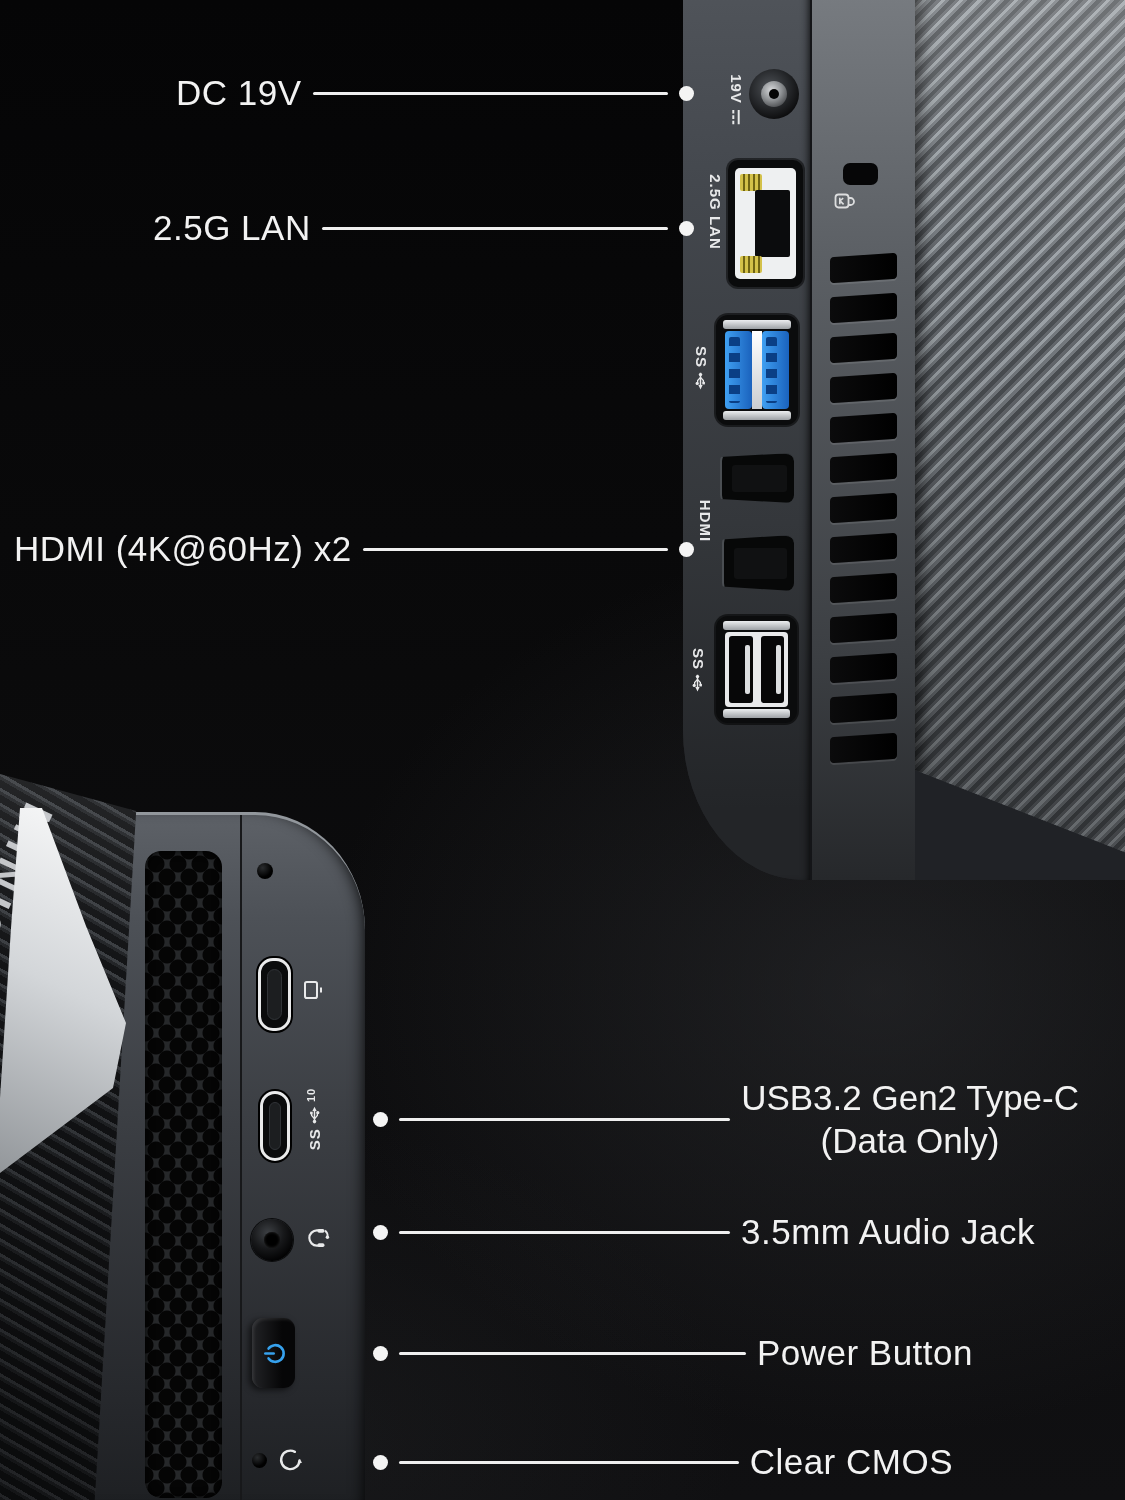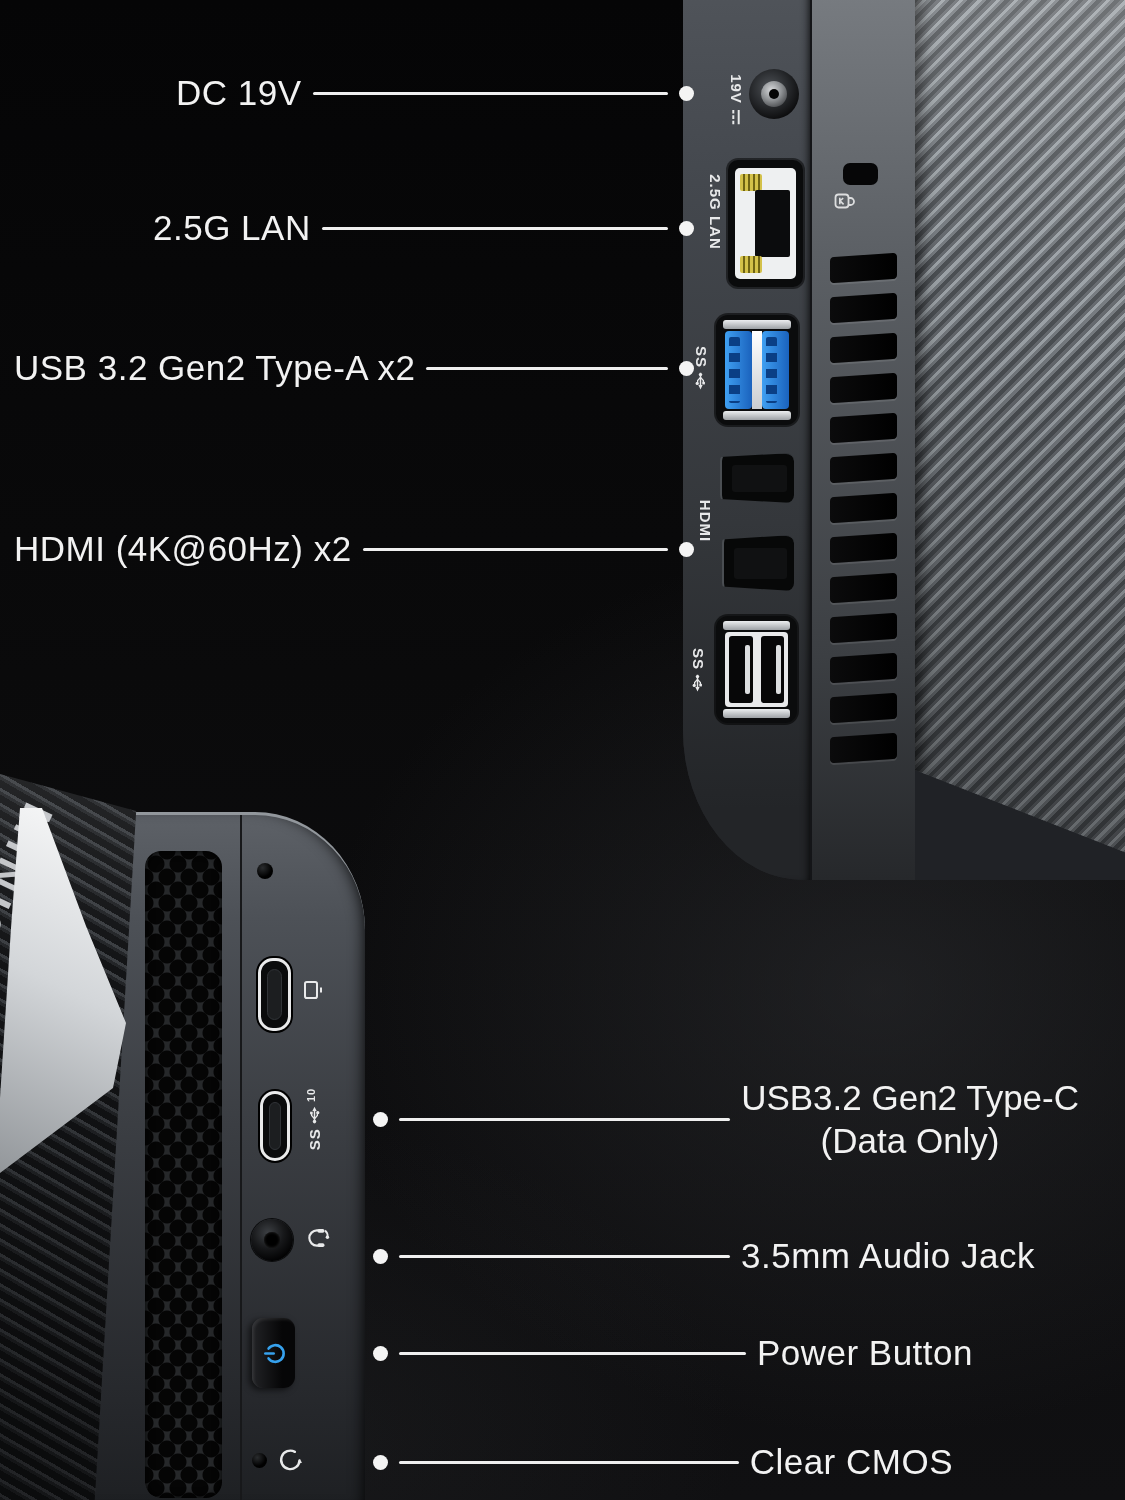--- a/index.html
+++ b/index.html
@@ -278,37 +278,32 @@
   <div class="callout" style="left:176px;top:73px;width:518px;height:40px;">
     <span class="lbl">DC 19V</span>
     <div class="line"></div>
     <div class="dot"></div>
   </div>
   <div class="callout" style="left:153px;top:208px;width:541px;height:40px;">
     <span class="lbl">2.5G LAN</span>
     <div class="line"></div>
     <div class="dot"></div>
   </div>
-  <div class="callout" style="left:14px;top:348px;width:680px;height:40px;">
-    <span class="lbl">USB 3.2 Gen2 Type-A x2</span>
-    <div class="line"></div>
-    <div class="dot"></div>
-  </div>
   <div class="callout" style="left:14px;top:498px;width:680px;height:40px;margin-top:31px;">
     <span class="lbl">HDMI (4K@60Hz) x2</span>
     <div class="line"></div>
     <div class="dot"></div>
   </div>
 
   <div class="callout" style="left:373px;top:1075px;width:706px;height:88px;">
     <div class="dot"></div>
     <div class="line"></div>
     <span class="lbl2"><span>USB3.2 Gen2 Type-C</span><br><span>(Data Only)</span></span>
   </div>
-  <div class="callout" style="left:373px;top:1212px;width:662px;height:40px;margin-top:24px;">
+  <div class="callout" style="left:373px;top:1212px;width:662px;height:40px;">
     <div class="dot"></div>
     <div class="line"></div>
     <span class="lbl">3.5mm Audio Jack</span>
   </div>
   <div class="callout" style="left:373px;top:1333px;width:600px;height:40px;">
     <div class="dot"></div>
     <div class="line"></div>
     <span class="lbl">Power Button</span>
   </div>
   <div class="callout" style="left:373px;top:1442px;width:580px;height:40px;">

